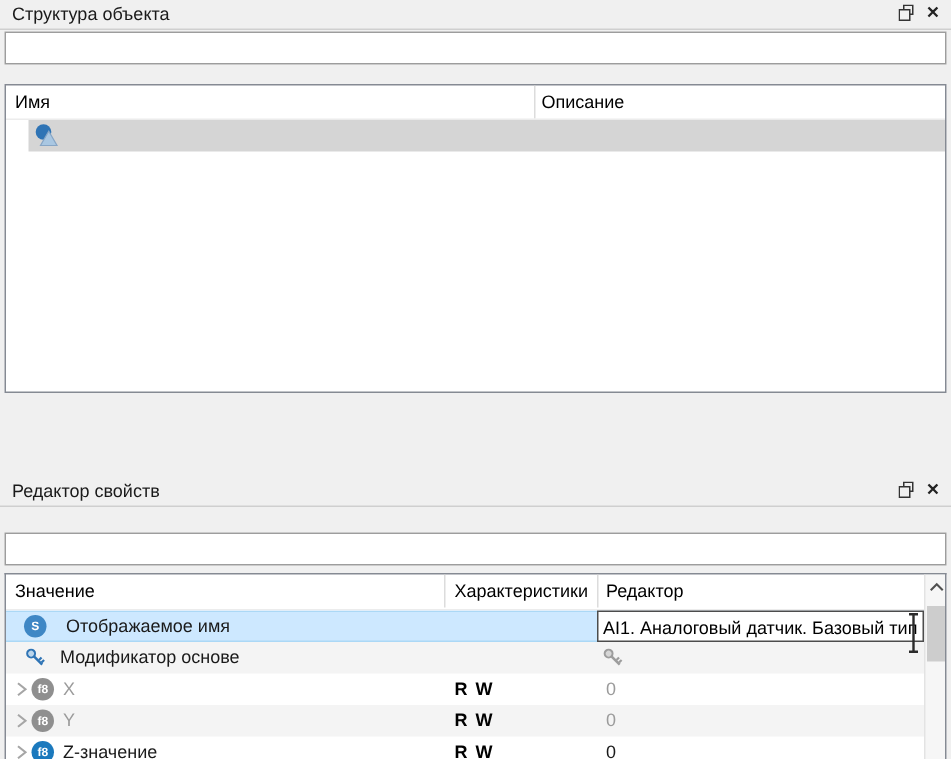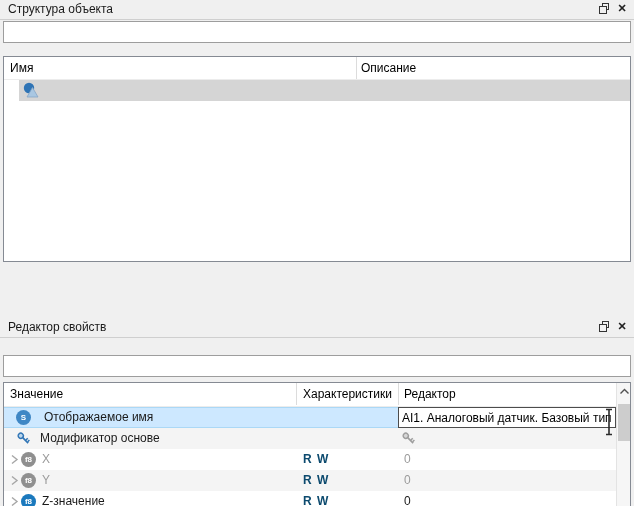--- a/index.html
+++ b/index.html
@@ -20,21 +20,21 @@
     background:#fff;border:1px solid #9d9d9d;padding:0 4px 0 26px;font-family:"Liberation Sans",sans-serif;font-size:12px}
   .search-ic{position:absolute;left:8px;width:16px;height:16px}
   
   .tbl{position:absolute;left:3px;width:628px;background:#fff;border:1px solid #858a93;box-sizing:border-box;overflow:hidden}
   .hcell{position:absolute;top:0;height:22px;line-height:22px;white-space:nowrap;color:#000;cursor:default}
   .vline{position:absolute;top:0;width:1px;height:22px;background:#dcdcdc}
   .hline{position:absolute;left:0;height:1px;background:#ececec}
   .row{position:absolute;left:0;height:21px;line-height:21px;white-space:nowrap}
   .cell-text{position:absolute;top:0;height:21px;line-height:21px;white-space:nowrap}
   .gray{color:#9b9b9b}
-  .rw{color:#0c4a6e;font-weight:bold;letter-spacing:1px}
+  .rw{color:#000000;font-weight:bold;letter-spacing:1px}
   .icon16{position:absolute;top:2px;width:16px;height:16px}
   .badge{position:absolute;top:3px;width:15px;height:15px;border-radius:50%;
     display:flex;align-items:center;justify-content:center;color:#fff;font-size:8px;font-weight:bold}
   .chev{position:absolute;left:5px;top:5px;width:10px;height:11px}
   
   .sel-gray{background:#d5d5d5}
   .sel-blue{background:#cde8ff;box-shadow:inset 0 1px 0 #abd8f6,inset 0 -1px 0 #abd8f6}
   .alt{background:#f4f4f4}
   
   .editbox{position:absolute;left:394px;top:0;width:218px;height:21px;box-sizing:border-box;

